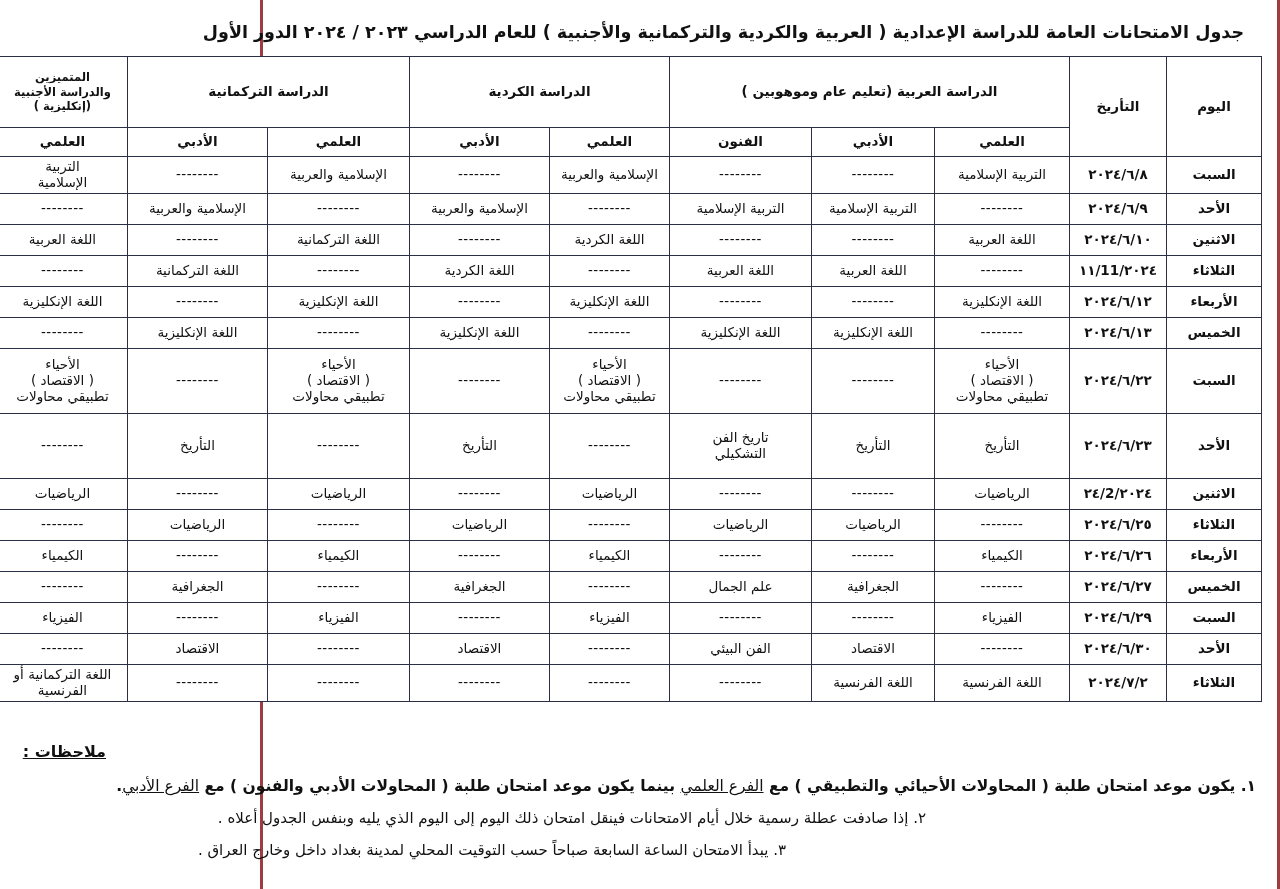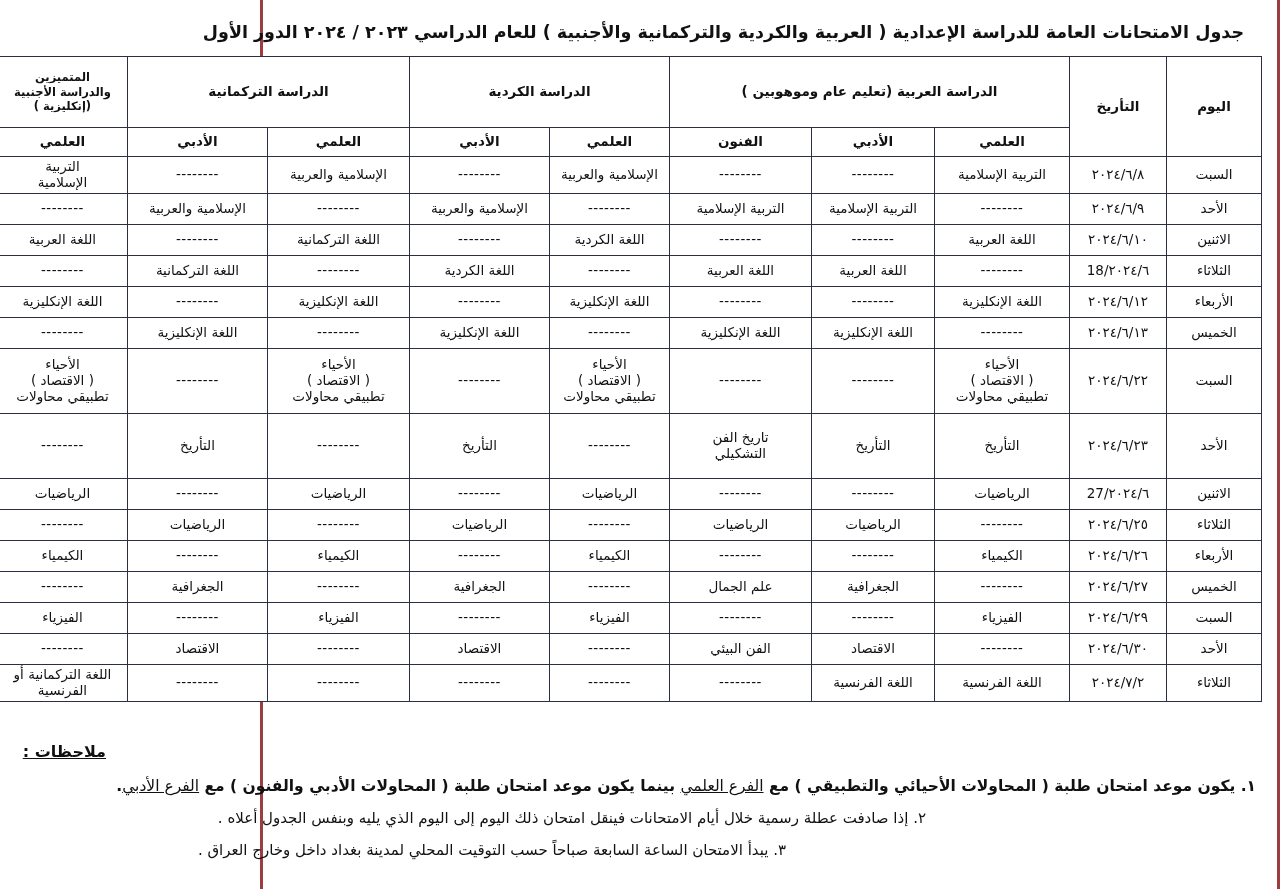--- a/index.html
+++ b/index.html
@@ -93,21 +93,21 @@
   }
   td.tall {
     height: 60px;
   }
   td.dash {
     letter-spacing: .5px;
     font-size: 13px;
   }
   td.day, td.date {
     font-size: 13.5px;
-    font-weight: normal;
+    font-weight: bold;
     white-space: nowrap;
   }
   td.multi {
     font-size: 13px;
     line-height: 1.3;
   }
 
   
   .notes {
     position: absolute;
@@ -221,21 +221,21 @@
           <td class="cell dash">--------</td>
           <td class="cell dash">--------</td>
           <td class="cell">اللغة الكردية</td>
           <td class="cell dash">--------</td>
           <td class="cell">اللغة التركمانية</td>
           <td class="cell dash">--------</td>
           <td class="cell">اللغة العربية</td>
         </tr>
         <tr>
           <td class="cell day">الثلاثاء</td>
-          <td class="cell date">٢٠٢٤/٦/18</td>
+          <td class="cell date">٢٠٢٤/11/١١</td>
           <td class="cell dash">--------</td>
           <td class="cell">اللغة العربية</td>
           <td class="cell">اللغة العربية</td>
           <td class="cell dash">--------</td>
           <td class="cell">اللغة الكردية</td>
           <td class="cell dash">--------</td>
           <td class="cell">اللغة التركمانية</td>
           <td class="cell dash">--------</td>
         </tr>
         <tr>
@@ -300,21 +300,21 @@
             <div>التشكيلي</div>
           </td>
           <td class="cell tall dash">--------</td>
           <td class="cell tall">التأريخ</td>
           <td class="cell tall dash">--------</td>
           <td class="cell tall">التأريخ</td>
           <td class="cell tall dash">--------</td>
         </tr>
         <tr>
           <td class="cell day">الاثنين</td>
-          <td class="cell date">٢٠٢٤/٦/27</td>
+          <td class="cell date">٢٠٢٤/2/٢٤</td>
           <td class="cell">الرياضيات</td>
           <td class="cell dash">--------</td>
           <td class="cell dash">--------</td>
           <td class="cell">الرياضيات</td>
           <td class="cell dash">--------</td>
           <td class="cell">الرياضيات</td>
           <td class="cell dash">--------</td>
           <td class="cell">الرياضيات</td>
         </tr>
         <tr>

